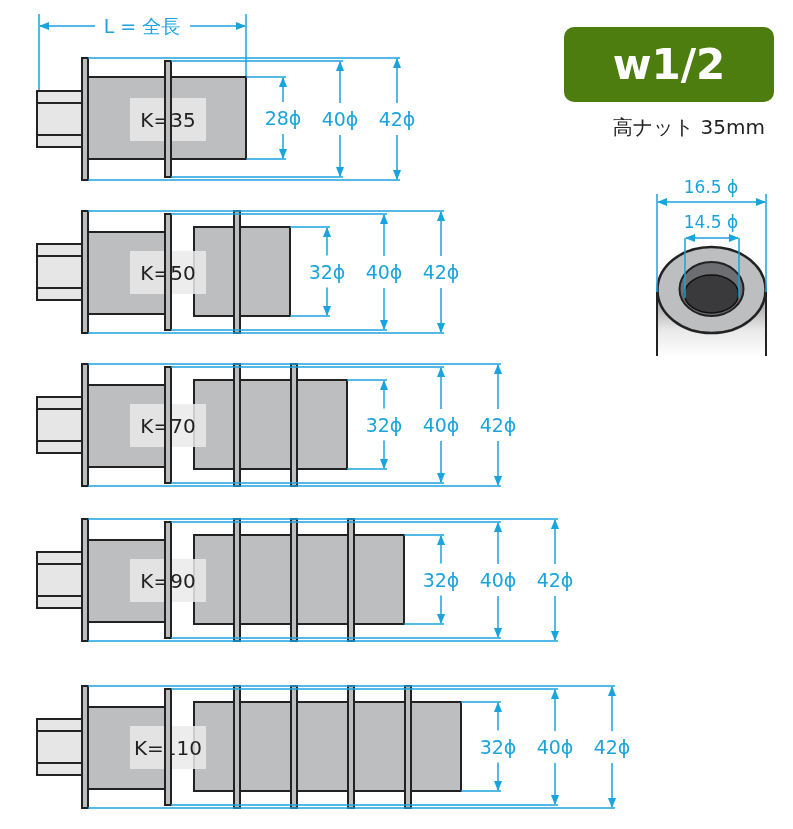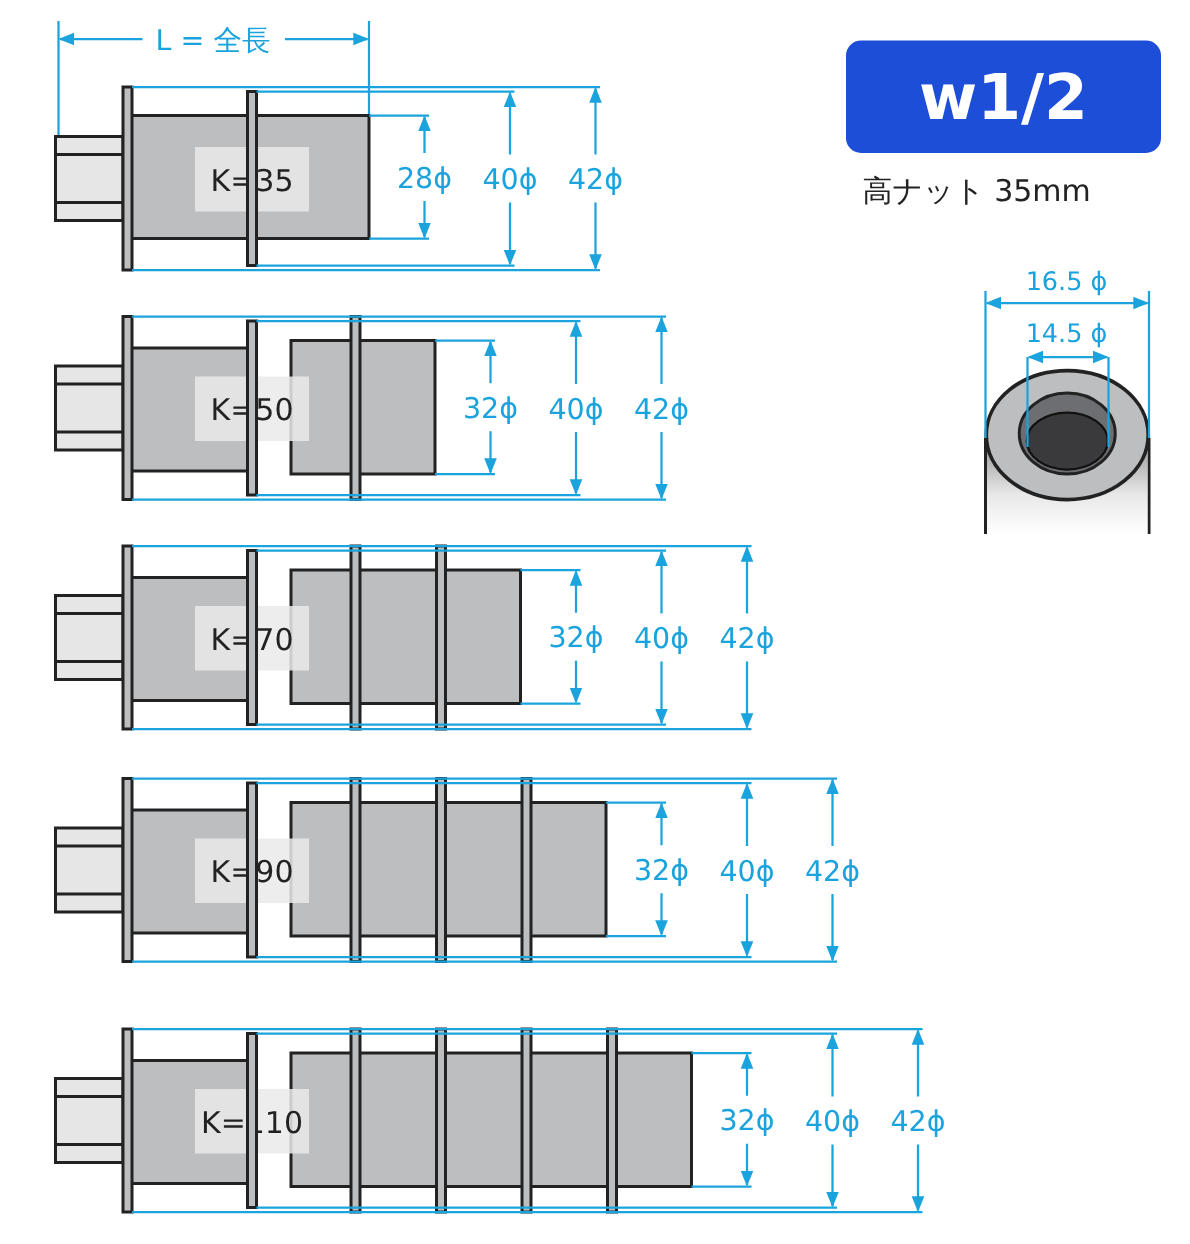--- a/index.html
+++ b/index.html
@@ -1,20 +1,20 @@
 <!DOCTYPE html>
 <html><head>
 <meta charset="utf-8">
 <style>
   html, body { margin:0; padding:0; background:#ffffff; }
   body { width:793px; height:829px; position:relative; overflow:hidden; font-family:"Liberation Sans", sans-serif; }
   #stage { position:absolute; left:0; top:0; width:793px; height:829px; }
-  .badge { position:absolute; left:564px; top:27px; width:210px; height:75px; background:#1d4ed8; border-radius:10px;
+  .badge { position:absolute; left:564px; top:27px; width:210px; height:75px; background:#4d7c0f; border-radius:10px;
            color:#fff; font-family:"DejaVu Sans", sans-serif; font-weight:bold; font-size:42px; display:flex; align-items:center; justify-content:center; }
-  .subtitle { position:absolute; left:575px; top:114px; width:190px; text-align:left; font-size:20px; color:#222; font-family:"DejaVu Sans", sans-serif; }
+  .subtitle { position:absolute; left:575px; top:114px; width:190px; text-align:right; font-size:20px; color:#222; font-family:"DejaVu Sans", sans-serif; }
   svg text { font-family:"DejaVu Sans", sans-serif; }
 </style>
 </head>
 <body>
 
 <svg id="stage" width="793" height="829" viewBox="0 0 793 829" xmlns="http://www.w3.org/2000/svg">
   <defs>
     <marker id="arr" viewBox="0 0 10 10" refX="9" refY="5" markerWidth="7" markerHeight="7" orient="auto-start-reverse">
       <path d="M0,1 L10,5 L0,9 z" fill="#1aa3dc"></path>
     </marker>

